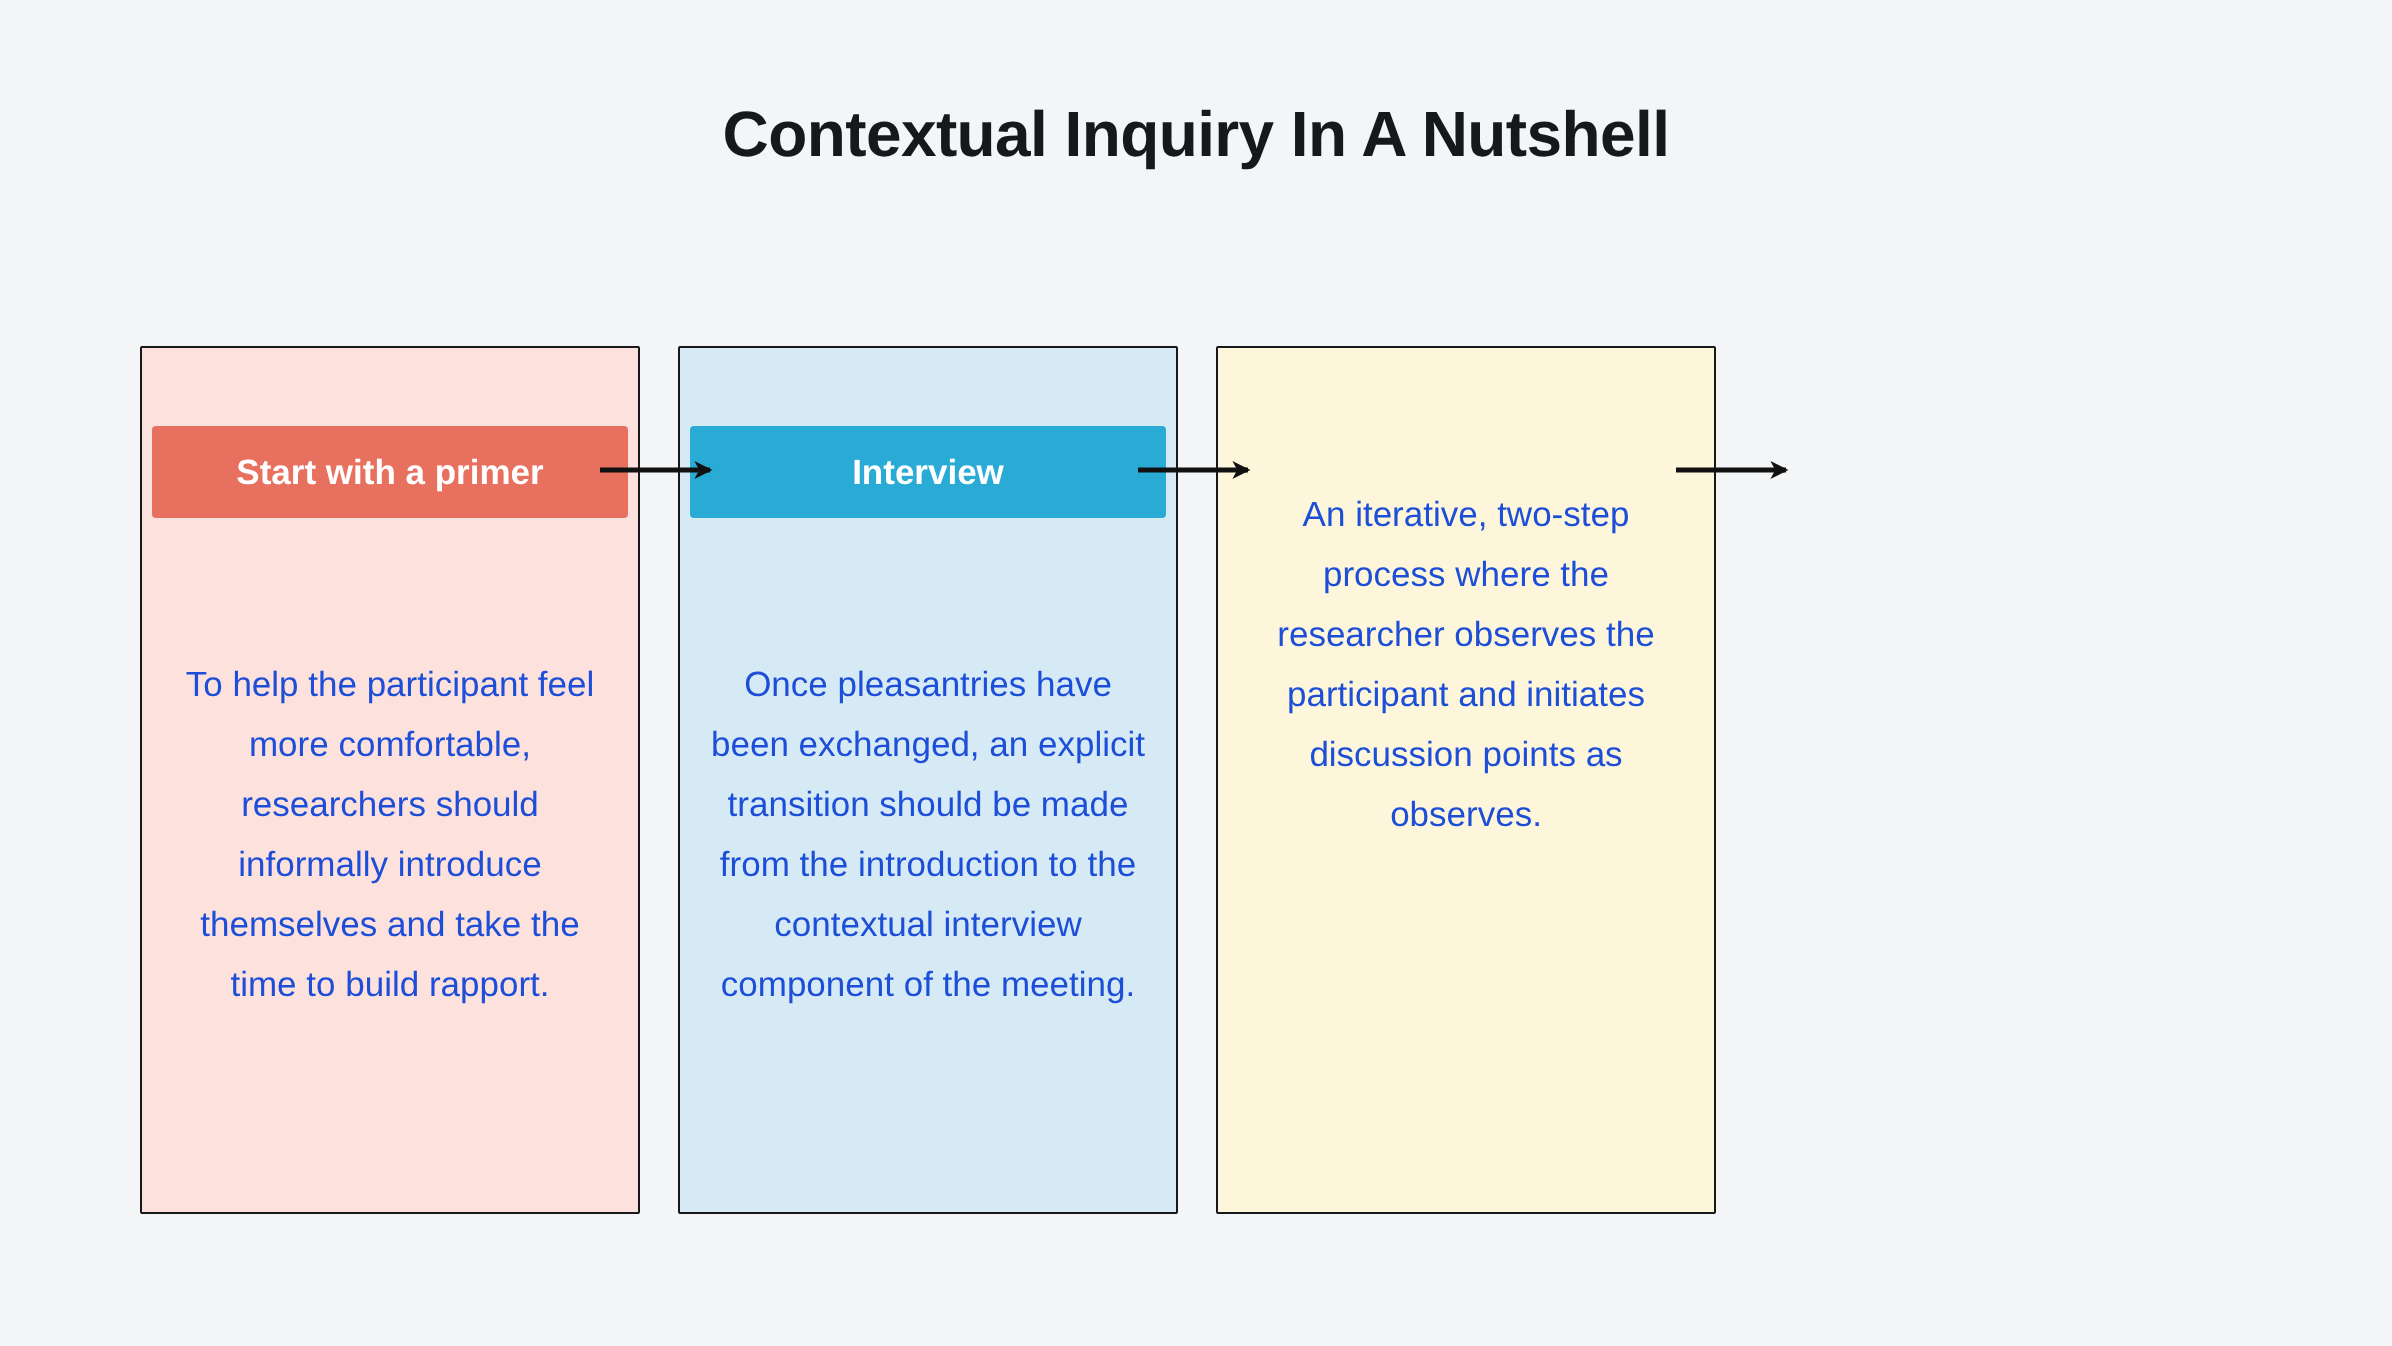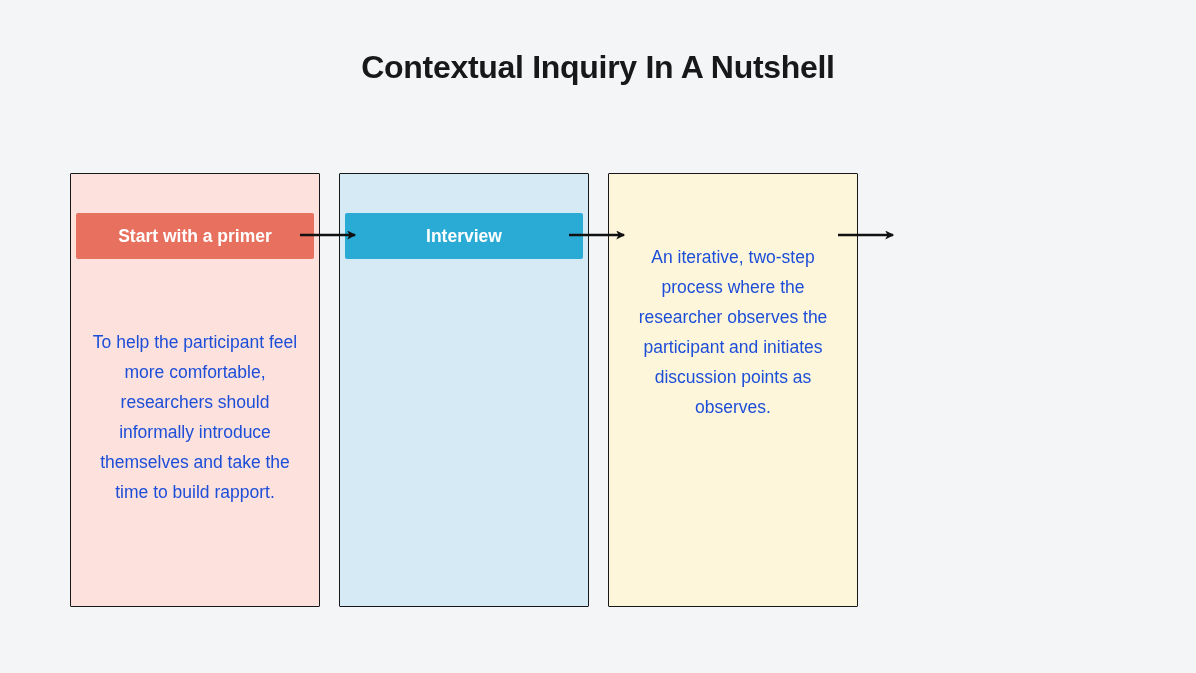--- a/index.html
+++ b/index.html
@@ -90,20 +90,21 @@
 
   <div class="cards">
 
     <section class="card" style="--card-bg: #fce1dc; --header-bg: #e8705f; --header-fg: #ffffff;">
       <div class="card-header">Start with a primer</div>
       <p class="card-body">To help the participant feel more comfortable, researchers should informally introduce themselves and take the time to build rapport.</p>
     </section>
 
     <section class="card" style="--card-bg: #d6eaf6; --header-bg: #2aabd6; --header-fg: #ffffff;">
       <div class="card-header">Interview</div>
+      <p class="card-body">Once pleasantries have been exchanged, an explicit transition should be made from the introduction to the contextual interview component of the meeting.</p>
     </section>
 
     <section class="card" style="--card-bg: #fdf6da; --header-bg: #fbd12e; --header-fg: #1b1c1e;">
       <p class="card-body">An iterative, two-step process where the researcher observes the participant and initiates discussion points as observes.</p>
     </section>
 
 
   </div>
 
   <svg class="arrows" viewBox="0 0 1196 673" xmlns="http://www.w3.org/2000/svg">

